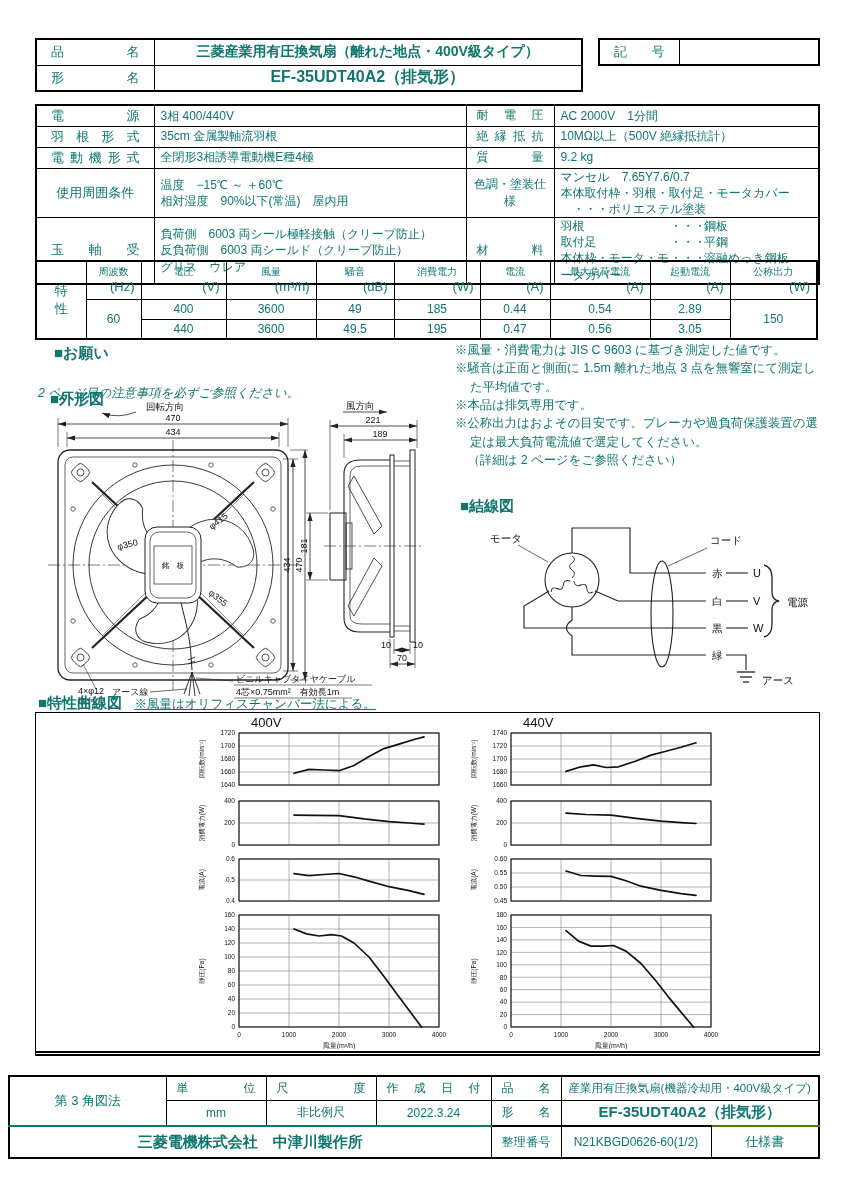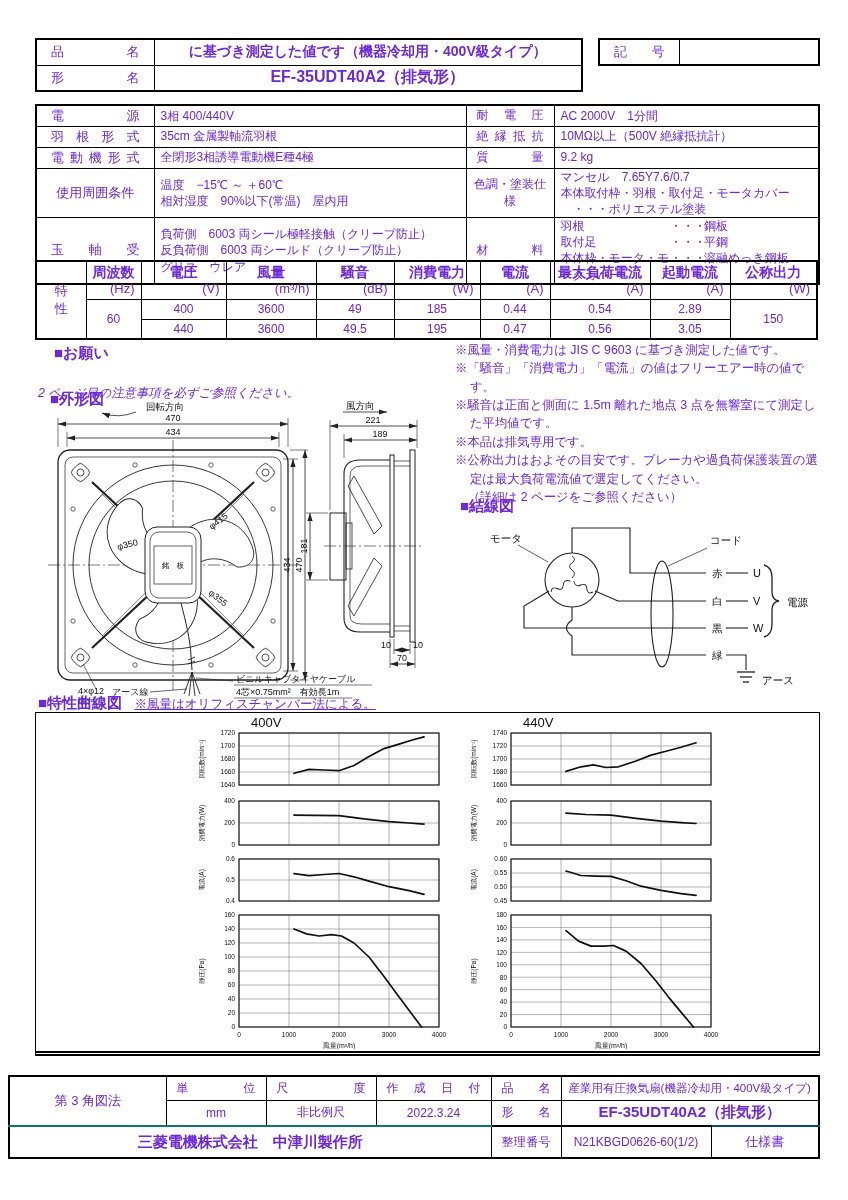--- a/index.html
+++ b/index.html
@@ -1,52 +1,52 @@
 <!DOCTYPE html>
 <html><head>
 <meta charset="utf-8">
 <style>
   html,body{margin:0;padding:0;background:#e8e8e8;}
   .page{position:relative;width:848px;height:1200px;background:#fff;margin:0 auto;
-        font-family:"Liberation Sans",sans-serif;color:#6d28d9;overflow:hidden;}
+        font-family:"Liberation Sans",sans-serif;color:#0f766e;overflow:hidden;}
   .abs{position:absolute;}
   table{border-collapse:collapse;table-layout:fixed;}
   td{border:1px solid #000;font-size:12px;padding:0 6px;vertical-align:middle;overflow:hidden;}
   table.blk{border:2px solid #000;}
   td.lab{text-align:justify;text-align-last:justify;font-size:13px;padding:0 14px;}
   td.lab2{text-align:justify;text-align-last:justify;font-size:12px;padding:0 10px;}
   td.ctr{text-align:center;}
   .b{font-weight:bold;}
   .sec-title{font-size:15px;font-weight:bold;}
   .note{font-size:12.4px;line-height:1.5;}
   .remark-item{font-size:12.4px;line-height:1.48;padding-left:1.2em;text-indent:-1.2em;}
   .mat-row{display:flex;font-size:12px;line-height:1.35;justify-content:center;}
   .mat-name{flex:1 1 auto;}
   .mat-dots{width:34px;flex:0 0 auto;}
   .mat-val{width:108px;flex:0 0 auto;}
   .cellline{font-size:12px;line-height:1.35;}
   svg text{font-family:"Liberation Sans",sans-serif;fill:#111;}
   .curvebox{border:1.5px solid #000;border-bottom:5px double #000;background:#fff;}
-  .hdr-name{font-size:14px;line-height:1.25;text-align:center;font-weight:bold;}
+  .hdr-name{font-size:10px;line-height:1.25;text-align:center;}
   .hdr-unit{font-size:13px;line-height:1.2;text-align:right;}
 </style>
 </head>
 <body>
 
 <div class="page">
 
   <table class="blk abs" style="left:35px;top:38px;width:548px;">
     <colgroup>
         <col style="width:118px">
         <col>
       </colgroup>
     <tbody>
         <tr style="height:26px">
       <td class="lab">品　名</td>
-      <td class="ctr b" style="font-size:14px">に基づき測定した値です（機器冷却用・400V級タイプ）</td>
+      <td class="ctr b" style="font-size:14px">三菱産業用有圧換気扇（離れた地点・400V級タイプ）</td>
     </tr>
     <tr style="height:26px">
       <td class="lab">形　名</td>
       <td class="ctr b" style="font-size:16px">EF-35UDT40A2（排気形）</td>
     </tr>
   </tbody>
     </table>
 
   <table class="blk abs" style="left:598px;top:38px;width:222px;">
     <colgroup>
@@ -215,21 +215,20 @@
       <td class="ctr">3.05</td>
     </tr>
   </tbody>
     </table>
 
   <div class="abs sec-title" style="left:54px;top:344px;">■お願い</div>
   <div class="abs note" style="left:38px;top:384px;width:400px;font-style:italic;">2 ページ目の注意事項を必ずご参照ください。</div>
 
   <div class="abs" style="left:455px;top:341px;width:366px;">
     <div class="remark-item">※風量・消費電力は JIS C 9603 に基づき測定した値です。</div>
-    <div class="remark-item">※「騒音」「消費電力」「電流」の値はフリーエアー時の値です。</div>
     <div class="remark-item">※騒音は正面と側面に 1.5m 離れた地点 3 点を無響室にて測定した平均値です。</div>
     <div class="remark-item">※本品は排気専用です。</div>
     <div class="remark-item">※公称出力はおよその目安です。ブレーカや過負荷保護装置の選定は最大負荷電流値で選定してください。</div>
     <div class="remark-item">　（詳細は 2 ページをご参照ください）</div>
   </div>
 
   <div class="abs sec-title" style="left:38px;top:390px;margin-left:12px;">■外形図</div>
 
   <svg class="abs" style="left:40px;top:398px;" width="425" height="310" viewBox="0 0 425 310">
     <defs>
@@ -609,18 +608,18 @@
       <td class="ctr">mm</td>
       <td class="ctr">非比例尺</td>
       <td class="ctr">2022.3.24</td>
       <td class="lab2">形　名</td>
       <td class="ctr b" colspan="2" style="font-size:15px">EF-35UDT40A2（排気形）</td>
     </tr>
     <tr style="height:32px">
       <td class="ctr b" colspan="4" style="font-size:15px;border-top:2px solid #0f766e">三菱電機株式会社　中津川製作所</td>
       <td class="lab2" style="border-top:2px solid #000">整理番号</td>
       <td class="ctr" style="border-top:2px solid #000;font-size:12px">N21KBGD0626-60(1/2)</td>
-      <td class="ctr" style="border-top:2px solid #0c4a6e;font-size:13px">仕様書</td>
+      <td class="ctr" style="border-top:2px solid #4d7c0f;font-size:13px">仕様書</td>
     </tr>
   </tbody>
     </table>
 
 </div>
 
 </body></html>

